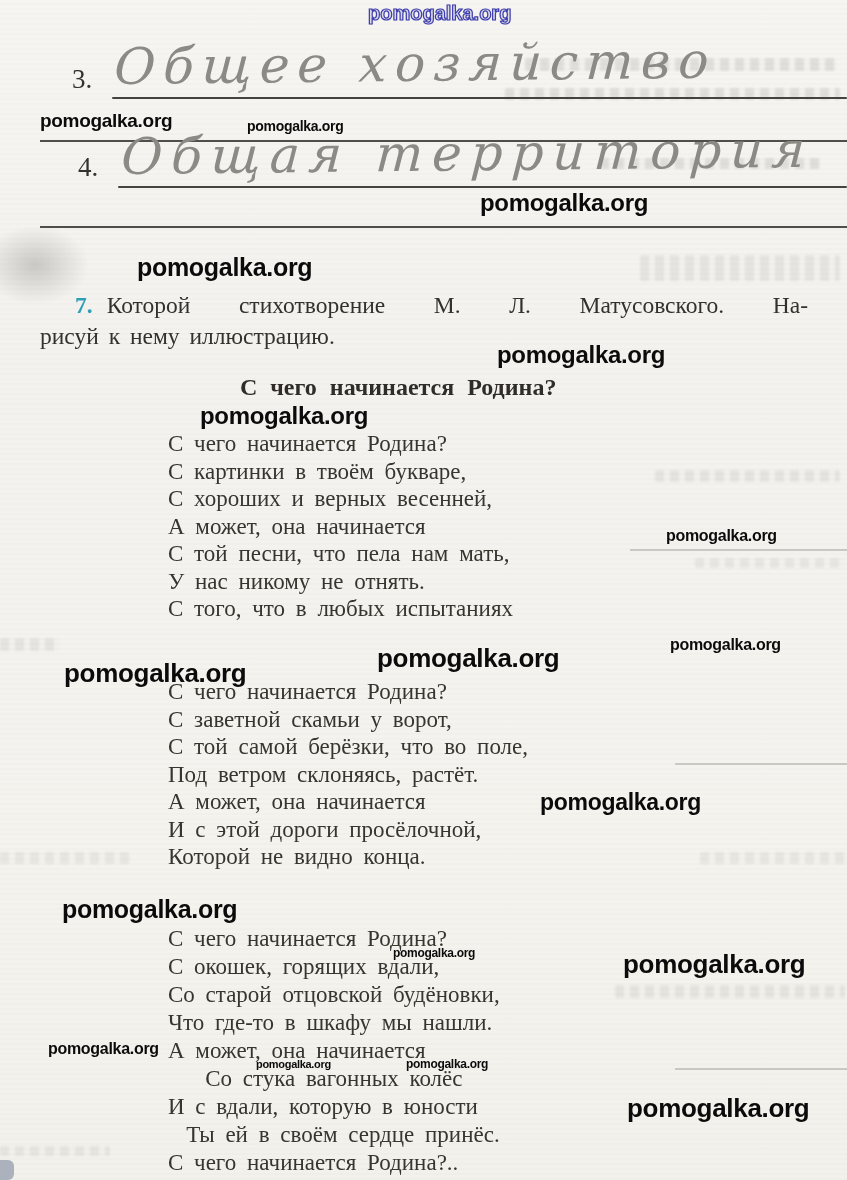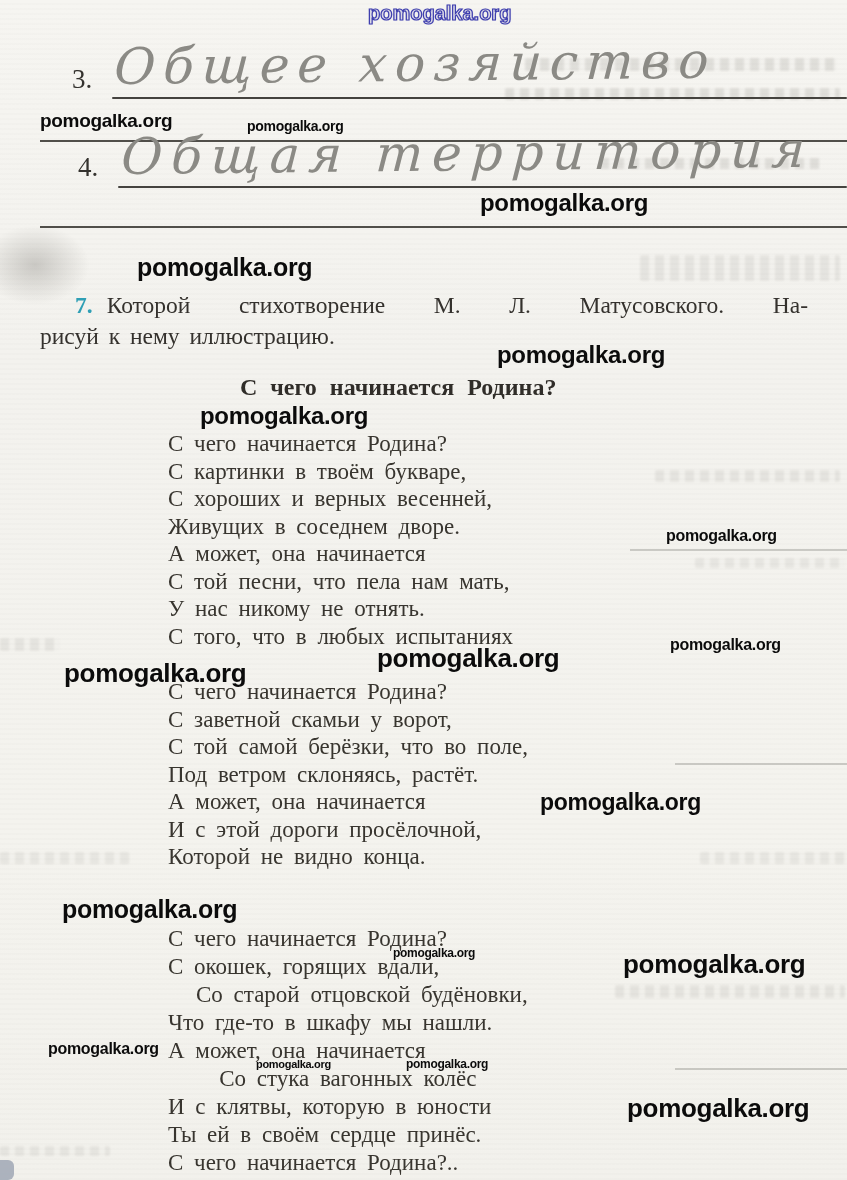--- a/index.html
+++ b/index.html
@@ -178,21 +178,20 @@
   <div class="wm" style="left:497px;top:343px;font-size:24px;">pomogalka.org</div>
 
   <div class="poem-title">С чего начинается Родина?</div>
 
   <div class="wm" style="left:200px;top:404px;font-size:24px;">pomogalka.org</div>
 
   <div class="stanza" style="top:430px;">
     <div>С чего начинается Родина?</div>
     <div>С картинки в твоём букваре,</div>
     <div>С хороших и верных весенней,</div>
-    <div>Живущих в соседнем дворе.</div>
     <div>А может, она начинается</div>
     <div>С той песни, что пела нам мать,</div>
     <div>У нас никому не отнять.</div>
     <div>С того, что в любых испытаниях</div>
   </div>
 
   <div class="wm" style="left:666px;top:528px;font-size:16px;">pomogalka.org</div>
   <div class="wm" style="left:670px;top:637px;font-size:16px;">pomogalka.org</div>
   <div class="wm" style="left:377px;top:645px;font-size:26px;">pomogalka.org</div>
   <div class="wm" style="left:64px;top:660px;font-size:26px;">pomogalka.org</div>
@@ -206,26 +205,26 @@
     <div>И с этой дороги просёлочной,</div>
     <div>Которой не видно конца.</div>
   </div>
 
   <div class="wm" style="left:540px;top:791px;font-size:23px;">pomogalka.org</div>
   <div class="wm" style="left:62px;top:897px;font-size:25px;">pomogalka.org</div>
 
   <div class="stanza" style="top:925px;">
     <div style="height:28px;line-height:28px;">С чего начинается Родина?</div>
     <div style="height:28px;line-height:28px;">С окошек, горящих вдали,</div>
-    <div style="height:28px;line-height:28px;margin-left:28px;">Со старой отцовской будёновки,</div>
+    <div style="height:28px;line-height:28px;">Со старой отцовской будёновки,</div>
     <div style="height:28px;line-height:28px;">Что где-то в шкафу мы нашли.</div>
     <div style="height:28px;line-height:28px;">А может, она начинается</div>
     <div style="height:28px;line-height:28px;text-align:center;">Со стука вагонных колёс</div>
-    <div style="height:28px;line-height:28px;">И с клятвы, которую в юности</div>
-    <div style="height:28px;line-height:28px;">Ты ей в своём сердце принёс.</div>
+    <div style="height:28px;line-height:28px;">И с вдали, которую в юности</div>
+    <div style="height:28px;line-height:28px;text-align:right;">Ты ей в своём сердце принёс.</div>
     <div style="height:28px;line-height:28px;">С чего начинается Родина?..</div>
   </div>
 
   <div class="wm" style="left:393px;top:947px;font-size:12px;">pomogalka.org</div>
   <div class="wm" style="left:623px;top:951px;font-size:26px;">pomogalka.org</div>
   <div class="wm" style="left:48px;top:1041px;font-size:16px;">pomogalka.org</div>
   <div class="wm" style="left:256px;top:1059px;font-size:11px;">pomogalka.org</div>
   <div class="wm" style="left:406px;top:1058px;font-size:12px;">pomogalka.org</div>
   <div class="wm" style="left:627px;top:1095px;font-size:26px;">pomogalka.org</div>
 

